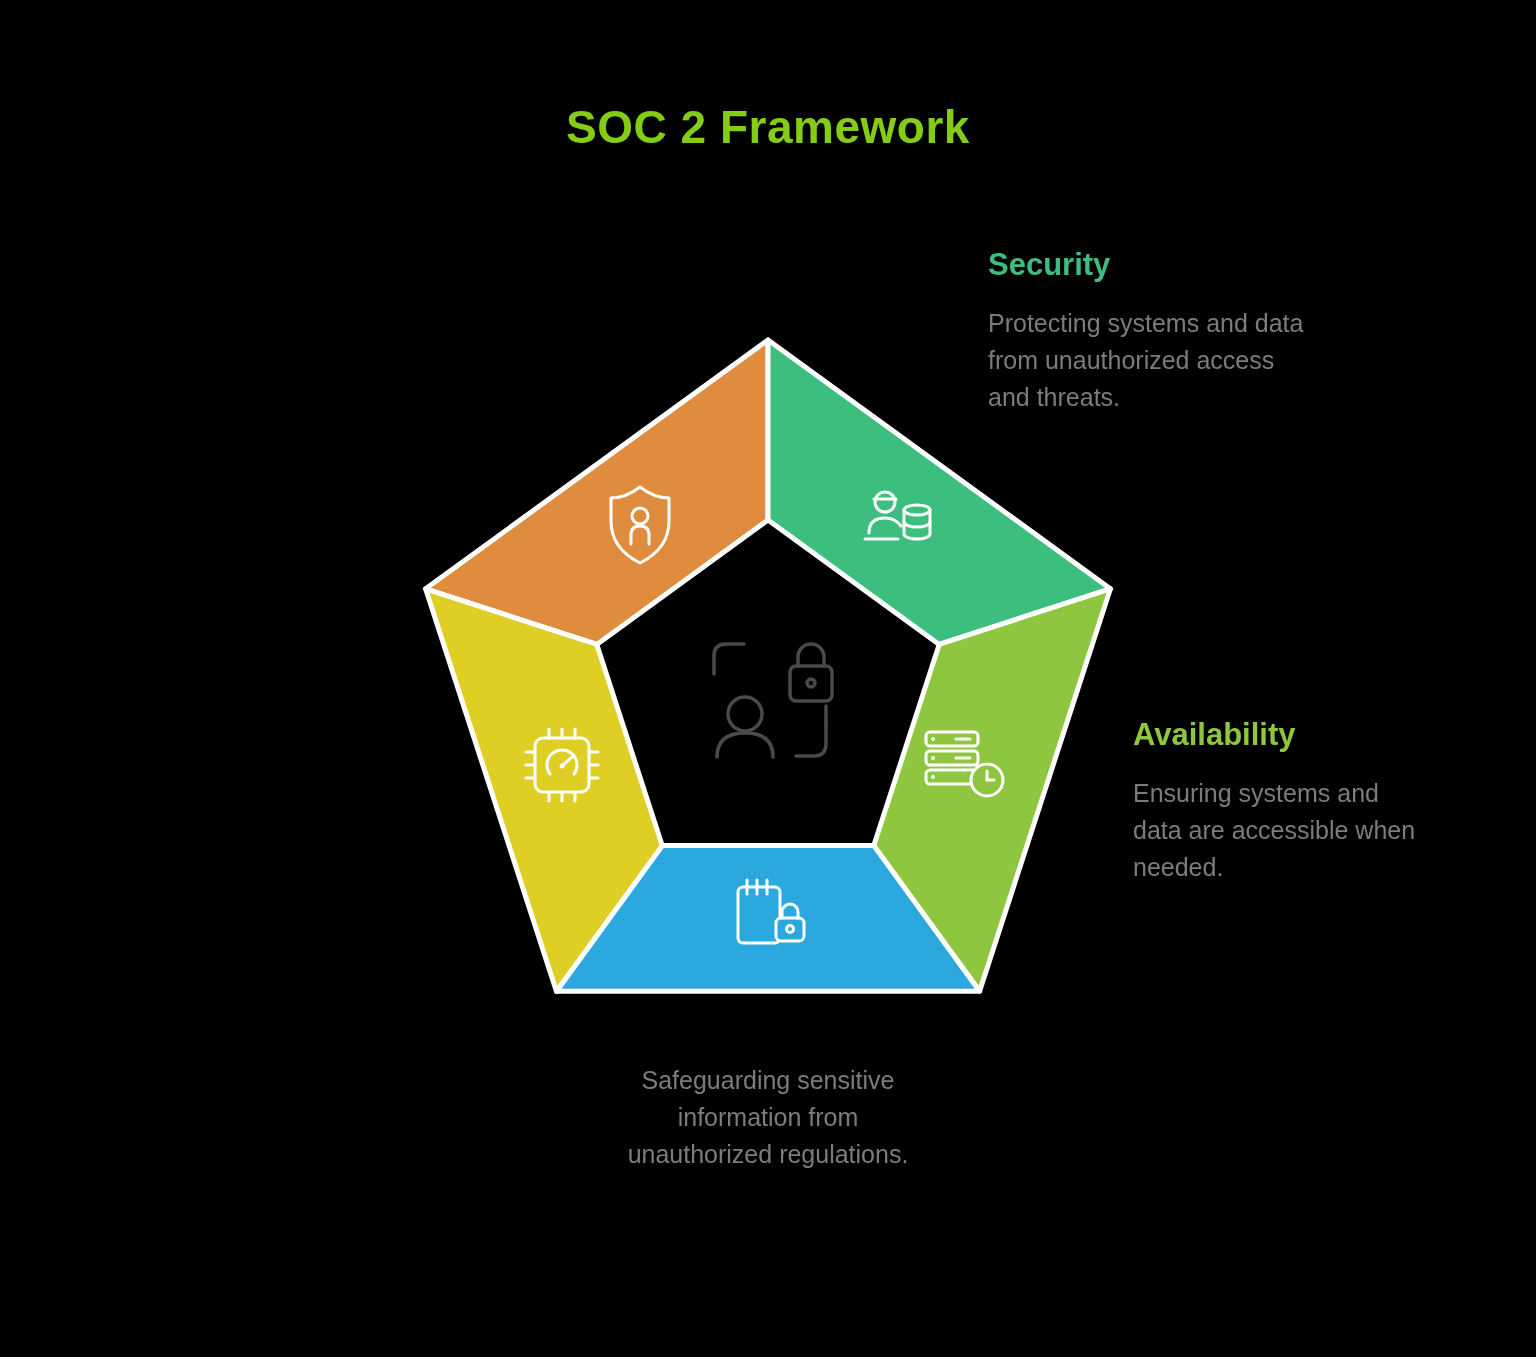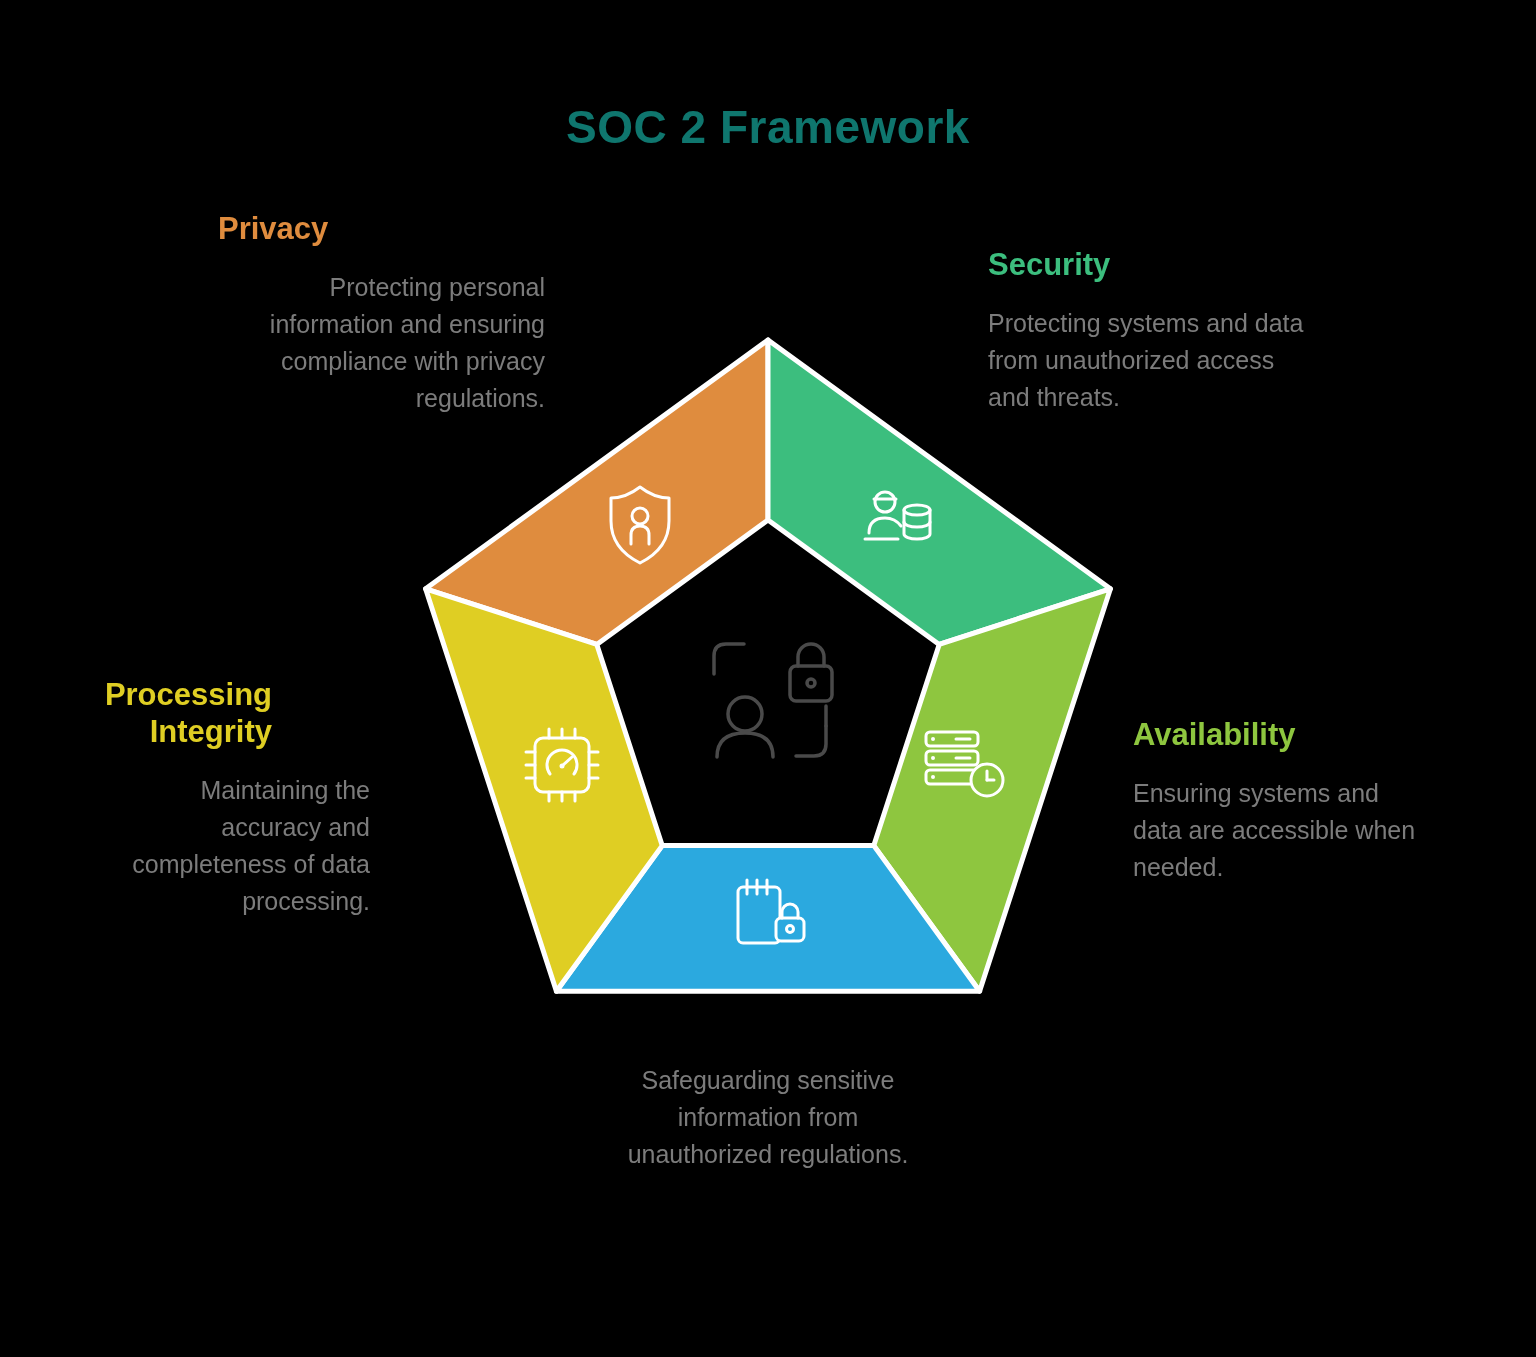--- a/index.html
+++ b/index.html
@@ -32,21 +32,21 @@
   .block-processing h2{margin-right:98px;}
   .block-processing p{margin-left:40px;text-align:right;}
 
   .block-confidentiality{left:608px;top:1062px;width:320px;text-align:center;}
 </style>
 </head>
 <body style="background: rgb(0, 0, 0);">
 
 <div class="canvas">
 
-  <h1 class="page-title" style="color: #0f766e;">SOC 2 Framework</h1>
+  <h1 class="page-title" style="color: #84cc16;">SOC 2 Framework</h1>
 
   <svg class="diagram-svg" viewBox="0 0 1536 1357">
 
     <g stroke="#ffffff" stroke-width="5" stroke-linejoin="round">
       <polygon points="425.6,588.8 768,340 768,520 596.8,644.4" fill="#DF8C3E"></polygon>
       <polygon points="768,340 1110.4,588.8 939.2,644.4 768,520" fill="#3CBE7E"></polygon>
       <polygon points="1110.4,588.8 979.6,991.2 873.8,845.6 939.2,644.4" fill="#8EC63F"></polygon>
       <polygon points="979.6,991.2 556.4,991.2 662.2,845.6 873.8,845.6" fill="#2BA9DF"></polygon>
       <polygon points="556.4,991.2 425.6,588.8 596.8,644.4 662.2,845.6" fill="#DFCE23"></polygon>
     </g>
@@ -110,37 +110,29 @@
       <path d="M56,26 L56,44 Q56,56 44,56 L26,56"></path>
       <path d="M56,6 L56,26"></path>
       <circle cx="-25" cy="14" r="17"></circle>
       <path d="M-53,57 Q-53,33 -25,33 Q3,33 3,57"></path>
       <rect x="20" y="-34" width="42" height="35" rx="6"></rect>
       <path d="M28,-34 L28,-43 A13,13 0 0 1 54,-43 L54,-34"></path>
       <circle cx="41" cy="-17" r="4"></circle>
     </g>
   </svg>
 
-  <div class="block block-privacy">
-    <h2 style="color: rgb(223, 140, 62);">Privacy</h2>
-    <p style="color: rgb(124, 124, 124);">Protecting personal information and ensuring compliance with privacy regulations.</p>
-  </div>
 
   <div class="block block-availability">
     <h2 style="color: rgb(142, 198, 63);">Availability</h2>
     <p style="color: rgb(124, 124, 124);">Ensuring systems and data are accessible when needed.</p>
   </div>
 
   <div class="block block-security">
     <h2 style="color: rgb(60, 190, 126);">Security</h2>
     <p style="color: rgb(124, 124, 124);">Protecting systems and data from unauthorized access and threats.</p>
   </div>
 
-  <div class="block block-processing">
-    <h2 style="color: rgb(223, 206, 35);">Processing Integrity</h2>
-    <p style="color: rgb(124, 124, 124);">Maintaining the accuracy and completeness of data processing.</p>
-  </div>
 
   <div class="block block-confidentiality">
     <p style="color: rgb(124, 124, 124);">Safeguarding sensitive information from unauthorized regulations.</p>
   </div>
 
 </div>
 
 </body></html>

